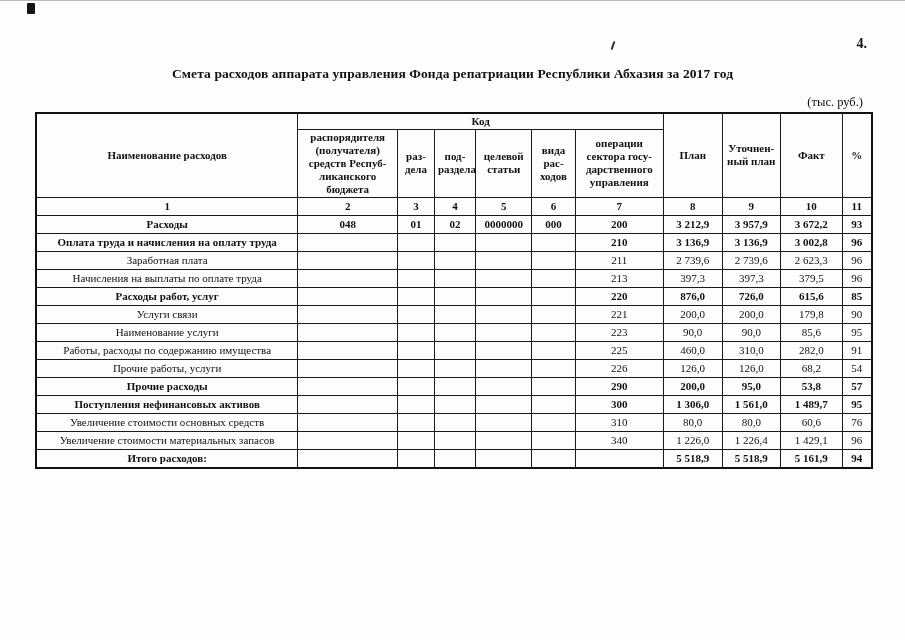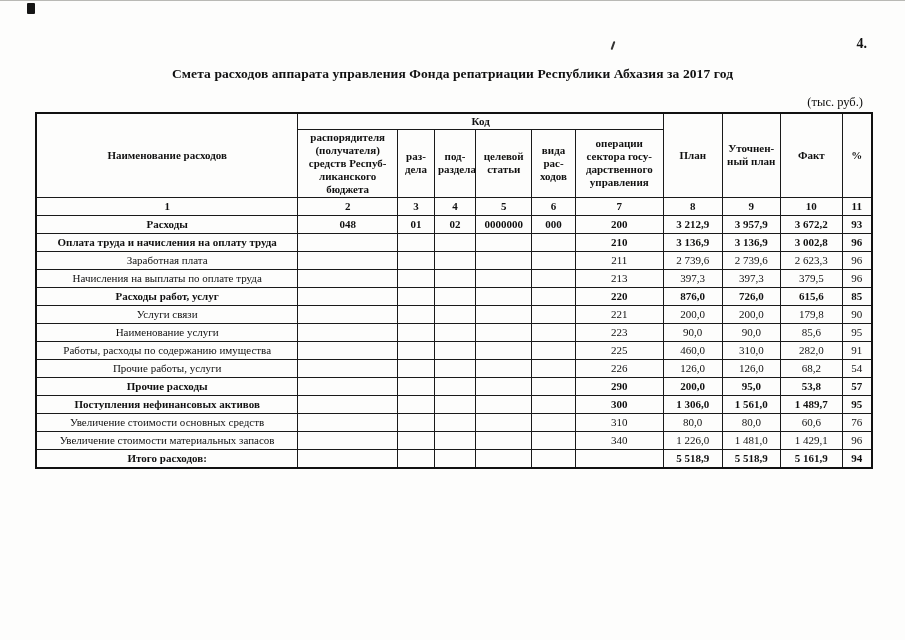--- a/index.html
+++ b/index.html
@@ -291,21 +291,21 @@
         </tr>
         <tr class="data">
           <td class="name">Увеличение стоимости материальных запасов</td>
           <td></td>
           <td></td>
           <td></td>
           <td></td>
           <td></td>
           <td>340</td>
           <td>1 226,0</td>
-          <td>1 481,0</td>
+          <td>1 226,4</td>
           <td>1 429,1</td>
           <td>96</td>
         </tr>
         <tr class="data b">
           <td class="name">Итого расходов:</td>
           <td></td>
           <td></td>
           <td></td>
           <td></td>
           <td></td>

